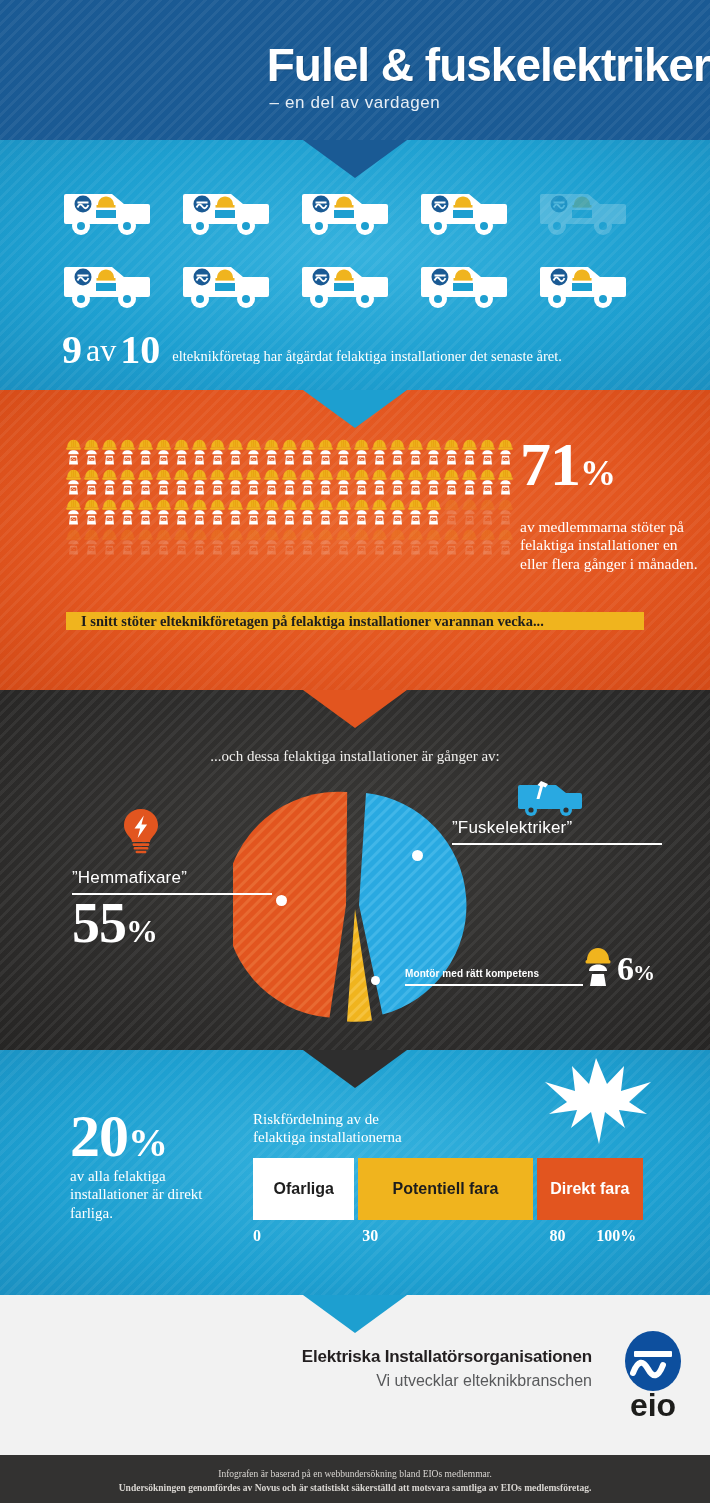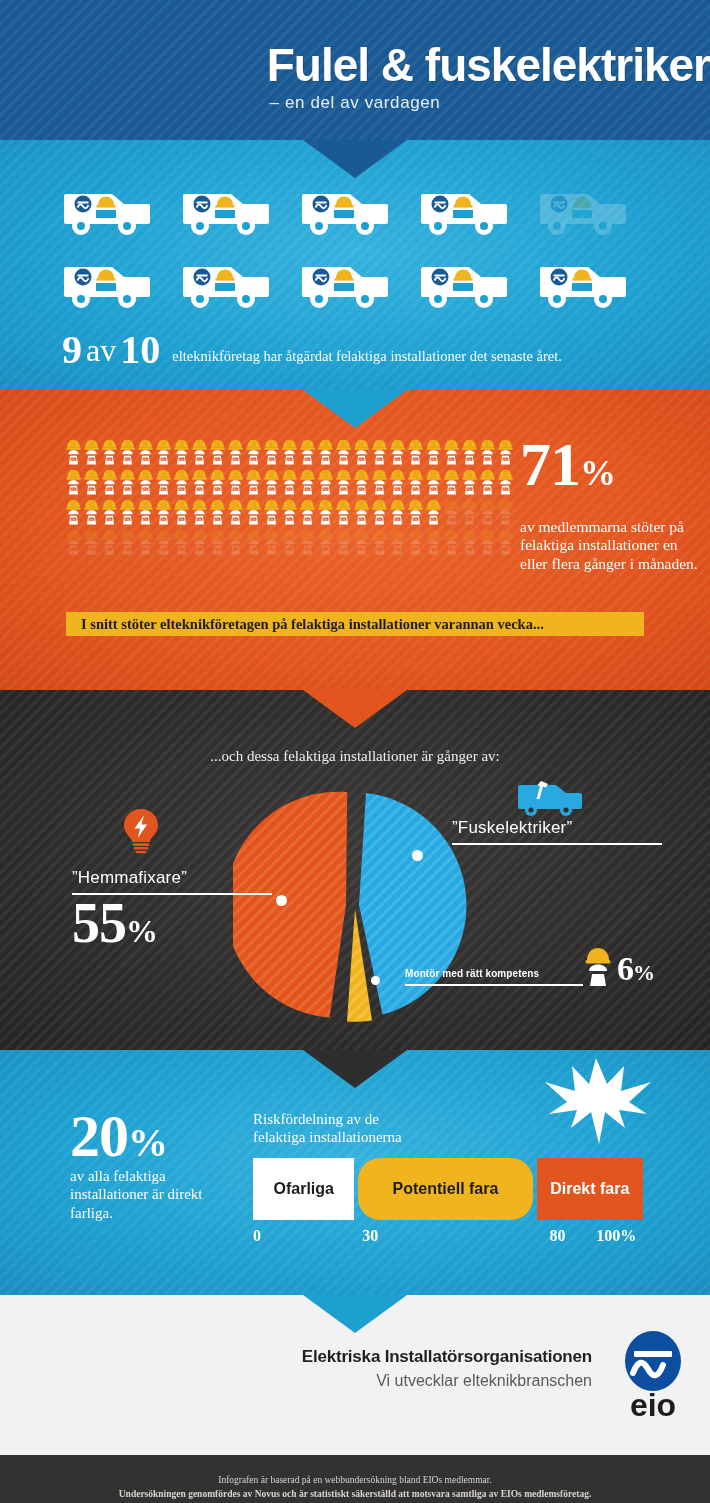--- a/index.html
+++ b/index.html
@@ -76,21 +76,21 @@
   .worker{ width:15px; height:27px; position:relative; }
   .worker.faded{ opacity:.17; }
 
   .stat71{ position:absolute; top:45px; left:520px; width:180px;
            color:#fff; font-family:"Liberation Serif", serif; }
   .stat71 .num{ font-size:62px; font-weight:bold; line-height:.95; letter-spacing:-1px;}
   .stat71 .pct{ font-size:36px; font-weight:bold; }
   .stat71 .desc{ font-size:15.5px; line-height:1.18; margin-top:24px; }
 
   .yellow-banner{
-    position:absolute; top:222px; left:66px; width:578px; height:24px;
+    position:absolute; top:222px; left:66px; width:578px; height:18px;
     background:#f0b41e; display:flex; align-items:center; padding-left:15px;
     color:#1d1d1d; font-family:"Liberation Serif", serif;
     font-size:14.5px; font-weight:bold;
   }
 
   
   .pie-caption{ position:absolute; top:58px; left:0; right:0; text-align:center;
                 color:#f0efed; font-family:"Liberation Serif", serif; font-size:15px; }
 
   .pie-wrap{ position:absolute; top:95px; left:233px; width:240px; height:240px; }
@@ -119,35 +119,35 @@
   .stat20 .pct{ font-size:40px; font-weight:bold; }
   .stat20 .desc{ font-size:15px; line-height:1.22; margin-top:1px; }
 
   .risk{ position:absolute; top:60px; left:253px; width:390px; }
   .risk-title{ color:#fff; font-family:"Liberation Serif", serif;
                font-size:15px; line-height:1.2; margin-bottom:12px; }
   .bar{ display:flex; height:62px; align-items:stretch; }
   .seg{ display:flex; align-items:center; justify-content:center;
         font-weight:bold; font-size:16px; position:relative; }
   .seg.ofarliga{ background:#ffffff; color:#1d1d1d; flex:30 0 auto; }
-  .seg.potentiell{ background:#f0b41e; color:#1d1d1d; flex:50 0 auto; margin-left:4px;border-radius:22px;}
+  .seg.potentiell{ background:#f0b41e; color:#1d1d1d; flex:50 0 auto; margin-left:4px;}
   .seg.direkt{ background:#e2551f; color:#fff; flex:20 0 auto; margin-left:4px;}
   .ticks{ display:flex; margin-top:7px; color:#fff; font-weight:bold; font-size:16px;
           font-family:"Liberation Serif", serif; position:relative; height:22px;}
   .tick{ position:absolute; }
 
   .boom{ position:absolute; top:-52px; right:-8px; width:110px; height:86px; }
 
   
   .footer-txt{ position:absolute; top:52px; right:118px; text-align:right; }
   .footer-txt .l1{ font-size:17px; font-weight:bold; color:#231f20; letter-spacing:-.2px;}
   .footer-txt .l2{ font-size:16px; color:#58595b; margin-top:5px; }
   .eio{ position:absolute; top:36px; right:20px; width:74px; height:86px; }
 
-  .fine{ position:absolute; top:0; left:0; right:0; padding-top:19px;
+  .fine{ position:absolute; top:0; left:0; right:0; padding-top:13px;
          text-align:center; color:#d9d6d2;
          font-family:"Liberation Serif", serif; font-size:9.5px; line-height:1.45; }
   .fine .b{ font-weight:bold; }
 </style>
 </head>
 <body>
 
 <div class="page">
 
   <div class="sec s-header stripes">

